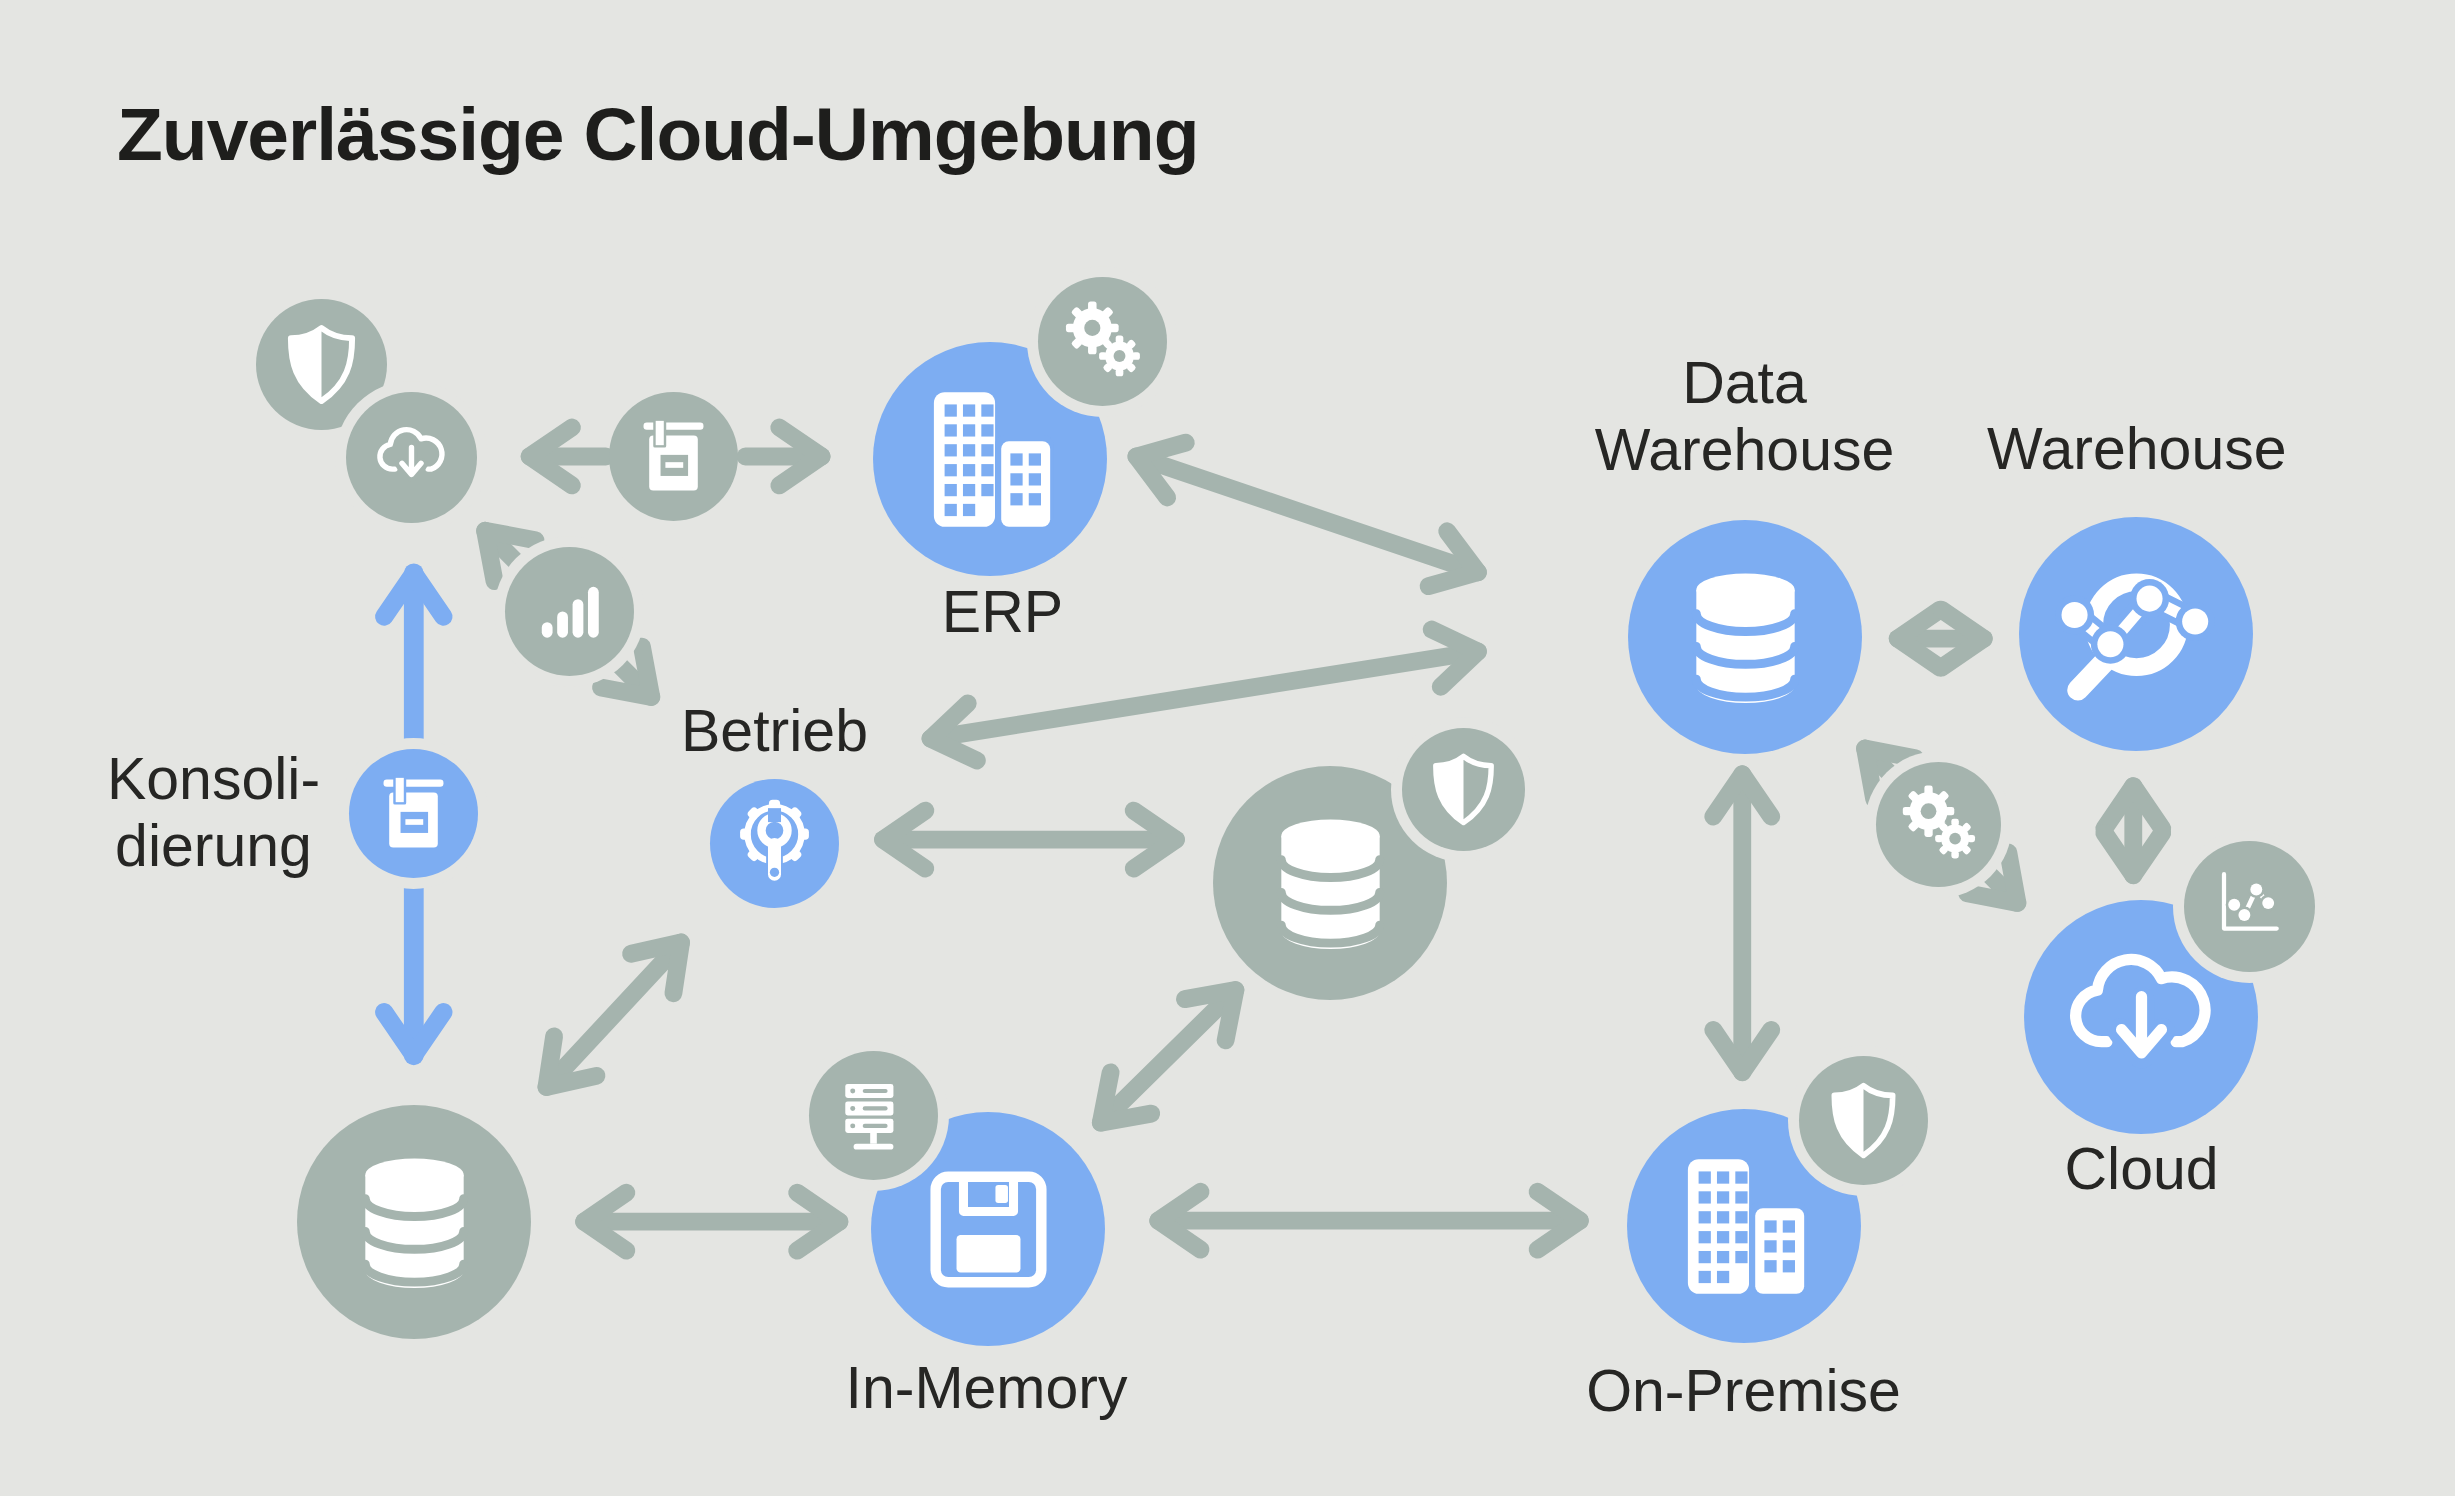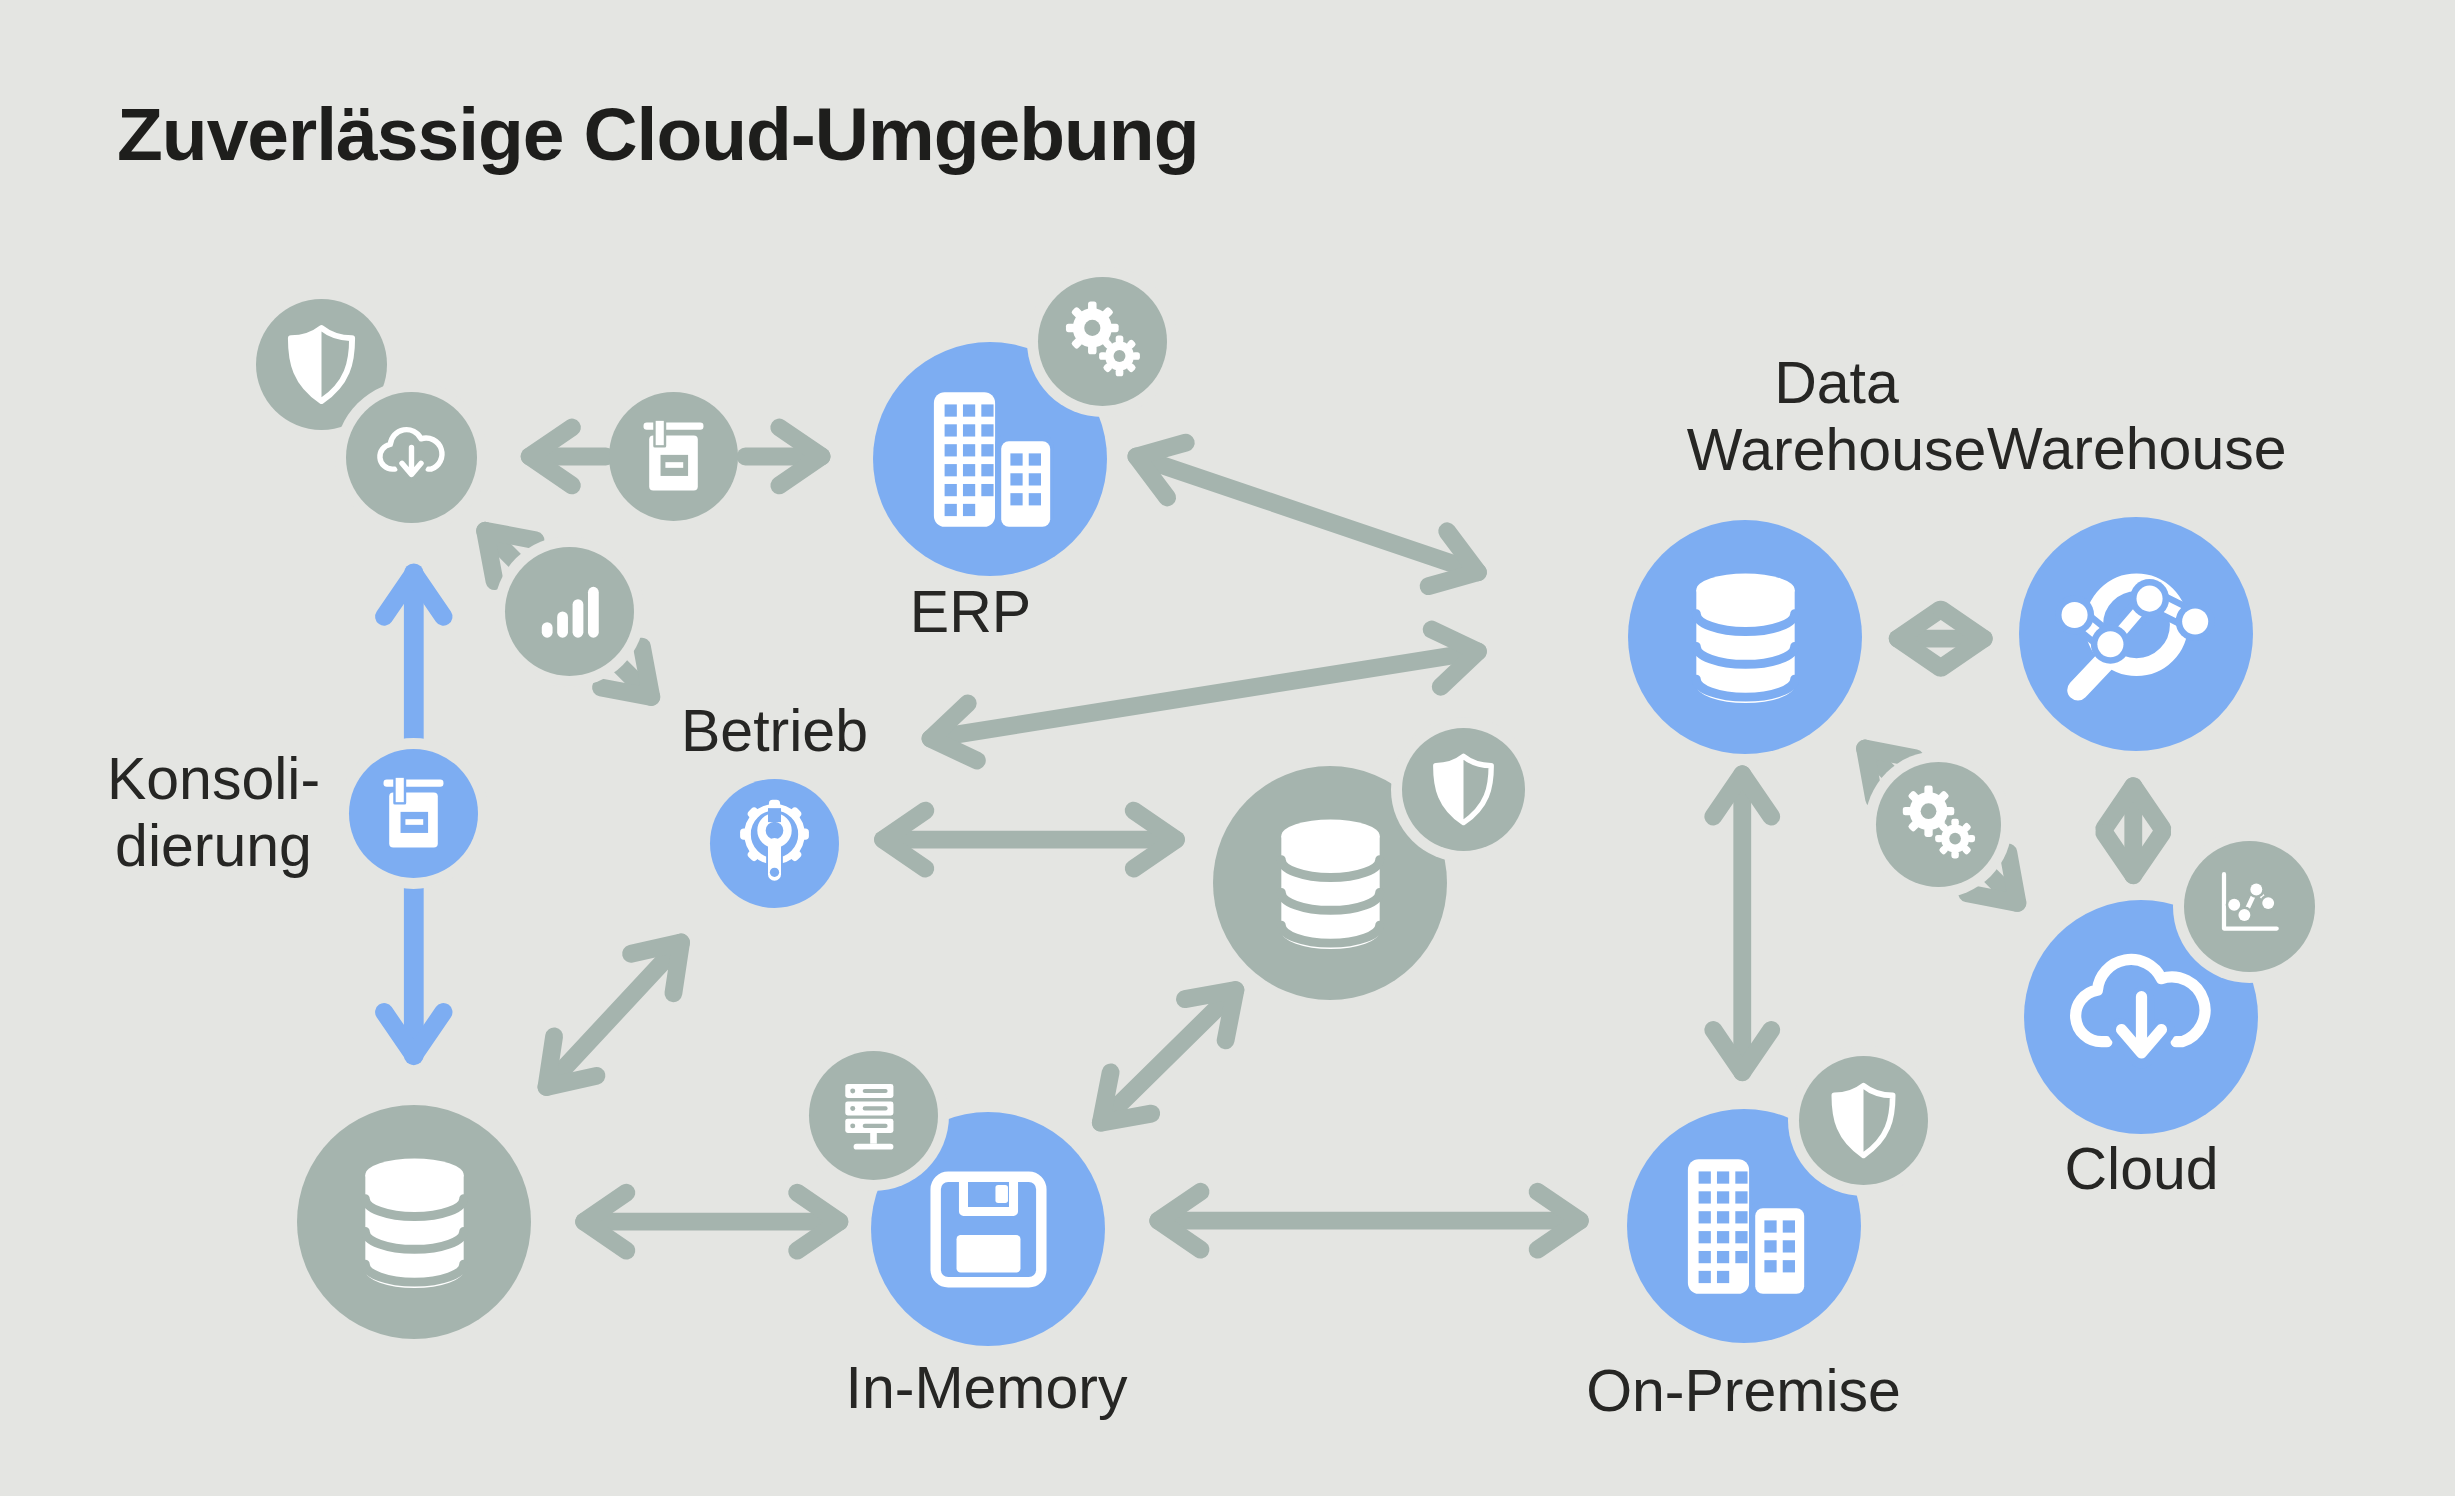--- a/index.html
+++ b/index.html
@@ -326,22 +326,22 @@
     <svg width="85" height="85" viewBox="0 0 100 100">
         <use href="#i-linechart"></use>
       </svg>
   </div>
 
   <div class="lbl" style="left:40px;top:746px;width:347px">
     <div>Konsoli-</div>
     <div>dierung</div>
   </div>
   <div class="lbl" style="left:626px;top:698px;width:297px">Betrieb</div>
-  <div class="lbl" style="left:822px;top:579px;width:297px">ERP</div>
-  <div class="lbl" style="left:1668px;top:350px;width:337px">
+  <div class="lbl" style="left:854px;top:579px;width:297px">ERP</div>
+  <div class="lbl" style="left:1576px;top:350px;width:337px">
     <div>Data</div>
     <div>Warehouse</div>
   </div>
   <div class="lbl" style="left:1987px;top:416px;width:297px">Warehouse</div>
   <div class="lbl" style="left:1993px;top:1136px;width:297px">Cloud</div>
   <div class="lbl" style="left:838px;top:1355px;width:297px">In-Memory</div>
   <div class="lbl" style="left:1575px;top:1358px;width:337px">On-Premise</div>
 
 </div>
 

